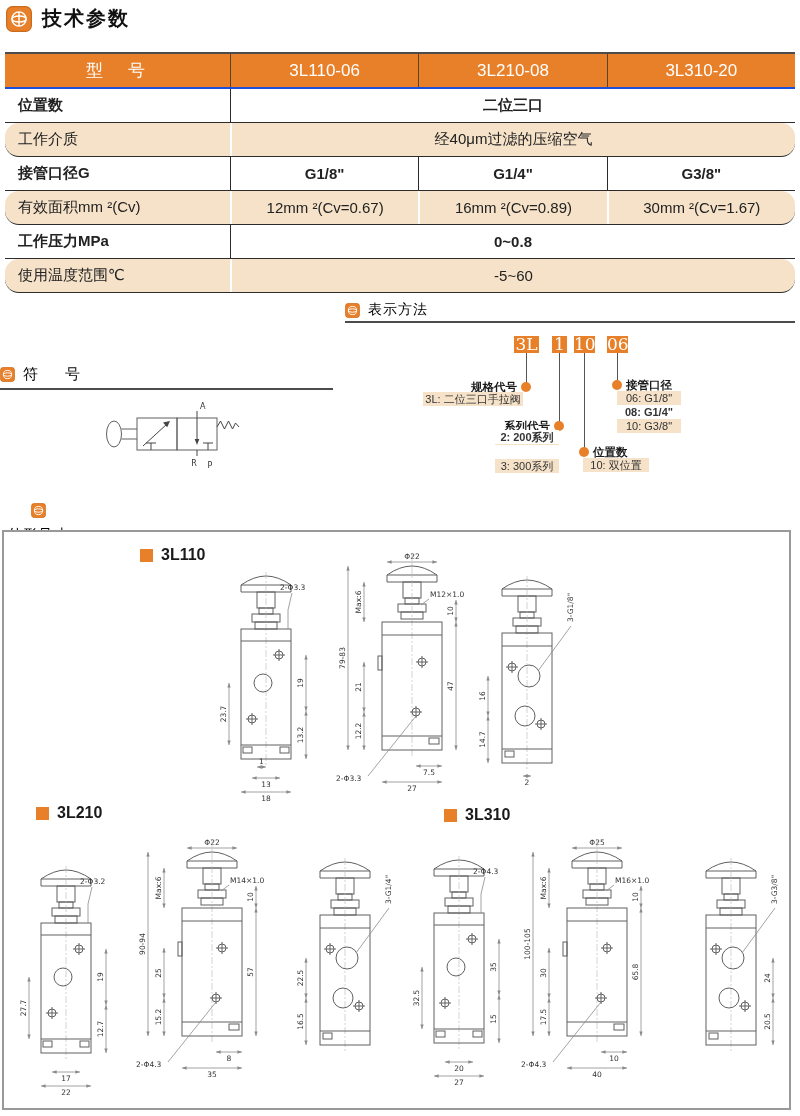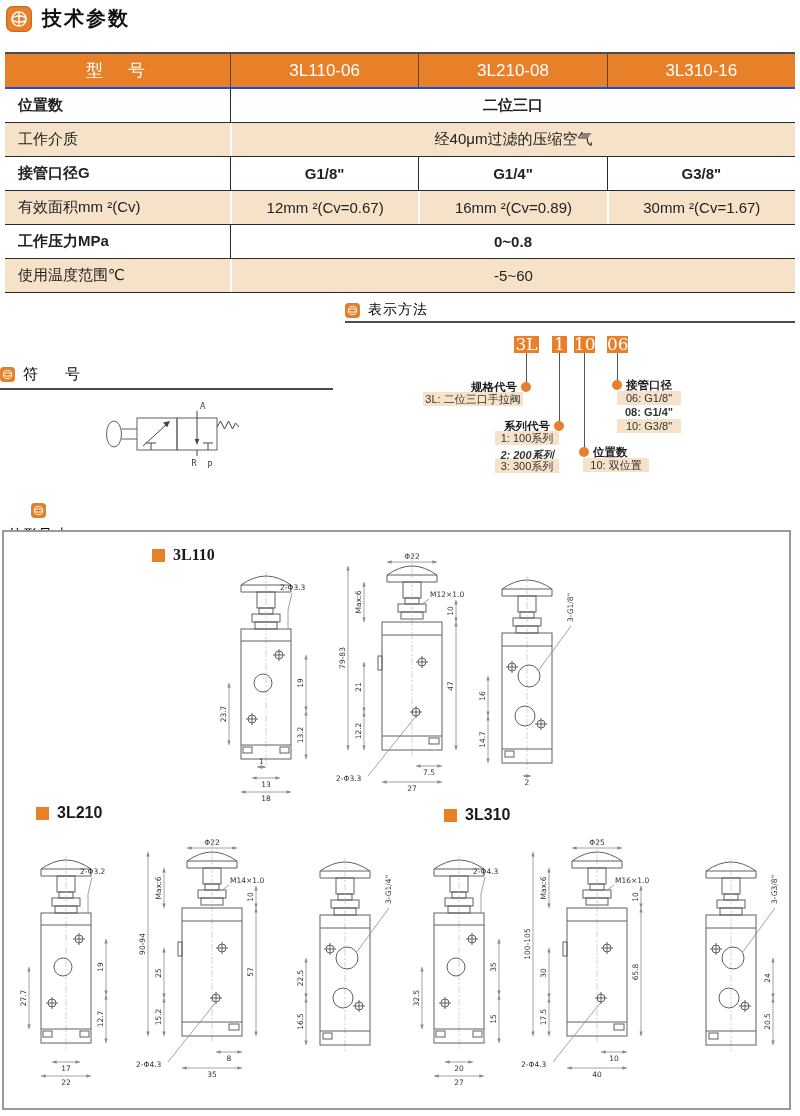--- a/index.html
+++ b/index.html
@@ -15,21 +15,21 @@
   
   .spec-table{position:absolute;left:5px;top:52px;width:790px;}
   .t-head{display:flex;height:37px;background:var(--orange);border-top:2px solid #4c4c4c;border-bottom:2px solid #1d4ed8;box-sizing:border-box;}
   .t-head .hc{color:#fff;font-size:17px;display:flex;align-items:center;justify-content:center;}
   .t-head .lbl{width:225px;letter-spacing:4px;}
   .t-head .mod{flex:1;border-left:1px solid #5a4426;}
   .t-row{display:flex;height:34px;border-bottom:1px solid var(--line);box-sizing:border-box;font-size:15px;}
   .t-row .lc{width:225px;display:flex;align-items:center;padding-left:13px;box-sizing:border-box;}
   .t-row .vc{flex:1;display:flex;align-items:center;justify-content:center;}
   .row-white{background:#fff;font-weight:bold;}
-  .row-peach{background:var(--peach);font-weight:normal;}
+  .row-peach{background:var(--peach);font-weight:normal;border-radius:14px;}
   .row-white .vc{border-left:1px solid var(--line);}
   .row-peach .vc{border-left:2px solid #fff;}
 
   
   .sec-head{display:flex;align-items:center;gap:8px;height:20px;}
   .sec-title{font-weight:normal;font-size:14px;color:#000000;letter-spacing:1px;}
   .rule{position:absolute;height:2px;background:#4c4c4c;}
 
   
   .coding{position:absolute;left:345px;top:300px;width:453px;height:195px;}
@@ -80,21 +80,21 @@
         </svg>
     </span>
     <h1>技术参数</h1>
   </div>
 
   <div class="spec-table">
       <div class="t-head">
         <div class="hc lbl">型　号</div>
         <div class="hc mod">3L110-06</div>
         <div class="hc mod">3L210-08</div>
-        <div class="hc mod">3L310-16</div>
+        <div class="hc mod">3L310-20</div>
       </div>
       <div class="t-row row-white">
         <div class="lc">位置数</div>
         <div class="vc">二位三口</div>
       </div>
       <div class="t-row row-peach">
         <div class="lc">工作介质</div>
         <div class="vc">经40μm过滤的压缩空气</div>
       </div>
       <div class="t-row row-white">
@@ -150,21 +150,21 @@
     <div class="dot" style="left:267px;top:80px;"></div>
 
     <div class="glabel" style="left:112px;width:60px;top:80px;text-align:right;">规格代号</div>
     <div class="glabel" style="left:147px;width:58px;top:119px;text-align:right;">系列代号</div>
     <div class="glabel" style="left:248px;top:145px;">位置数</div>
     <div class="glabel" style="left:281px;top:78px;">接管口径</div>
 
     <div class="opt" style="left:78px;top:92px;width:100px;">3L: 二位三口手拉阀</div>
 
     <div class="opt" style="left:150px;top:131px;width:64px;">1: 100系列</div>
-    <div class="opt hl" style="left:150px;top:148px;width:64px;font-style:italic;">2: 200系列</div>
+    <div class="opt hl" style="left:150px;top:130px;width:64px;">2: 200系列</div>
     <div class="opt" style="left:150px;top:159px;width:64px;">3: 300系列</div>
 
     <div class="opt" style="left:238px;top:158px;width:66px;">10: 双位置</div>
 
     <div class="opt" style="left:272px;top:91px;width:64px;">06: G1/8"</div>
     <div class="opt hl" style="left:272px;top:105px;width:64px;">08: G1/4"</div>
     <div class="opt" style="left:272px;top:119px;width:64px;">10: G3/8"</div>
   </div>
 
   <div class="symbol">
@@ -215,21 +215,21 @@
           <rect x="0.5" y="0.5" width="21" height="21" rx="5" fill="#E8802A" stroke="#c96a1c"></rect>
           <g stroke="#fff" fill="none" stroke-width="1.4">
             <circle cx="11" cy="11" r="6"></circle>
             <ellipse cx="11" cy="11" rx="6" ry="2.5"></ellipse>
           </g>
         </svg>
     </span>
     <span class="sec-title">外形尺寸</span>
   </div>
   <div class="outline-box">
-      <div class="model-label" style="left:148px;top:14px;font-family:Liberation Serif, serif;">
+      <div class="model-label" style="left:136px;top:14px;">
         <span class="sq"></span>
         <span>3L110</span>
       </div>
       <div class="vwrap" style="left:212px;top:38px;">
         <svg class="valve" width="115" height="240" viewBox="0 0 115 240">
           <g class="ln">
             <path d="M25,22 L25,15 Q38,6 50,6 Q62,6 75,15 L75,22 Z"></path>
             <line x1="25" y1="15" x2="75" y2="15"></line>
             <rect x="41" y="22" width="18" height="16"></rect>
             <rect x="43" y="38" width="14" height="6"></rect>
@@ -443,21 +443,21 @@
             <path class="arw" d="M51,202 l4.6,-1.7 l0,3.4 z"></path>
             <path class="arw" d="M59,202 l-4.6,-1.7 l0,3.4 z"></path>
             <text x="55" y="211" text-anchor="middle">2</text>
           </g>
         </svg>
       </div>
       <div class="model-label" style="left:32px;top:272px;">
         <span class="sq"></span>
         <span>3L210</span>
       </div>
-      <div class="vwrap" style="left:12px;top:322px;">
+      <div class="vwrap" style="left:12px;top:332px;">
         <svg class="valve" width="115" height="240" viewBox="0 0 115 240">
           <g class="ln">
             <path d="M25,22 L25,15 Q38,6 50,6 Q62,6 75,15 L75,22 Z"></path>
             <line x1="25" y1="15" x2="75" y2="15"></line>
             <rect x="41" y="22" width="18" height="16"></rect>
             <rect x="43" y="38" width="14" height="6"></rect>
             <rect x="36" y="44" width="28" height="8"></rect>
             <rect x="39" y="52" width="22" height="7"></rect>
           </g>
           <line class="cl" x1="50" y1="2" x2="50" y2="196"></line>

